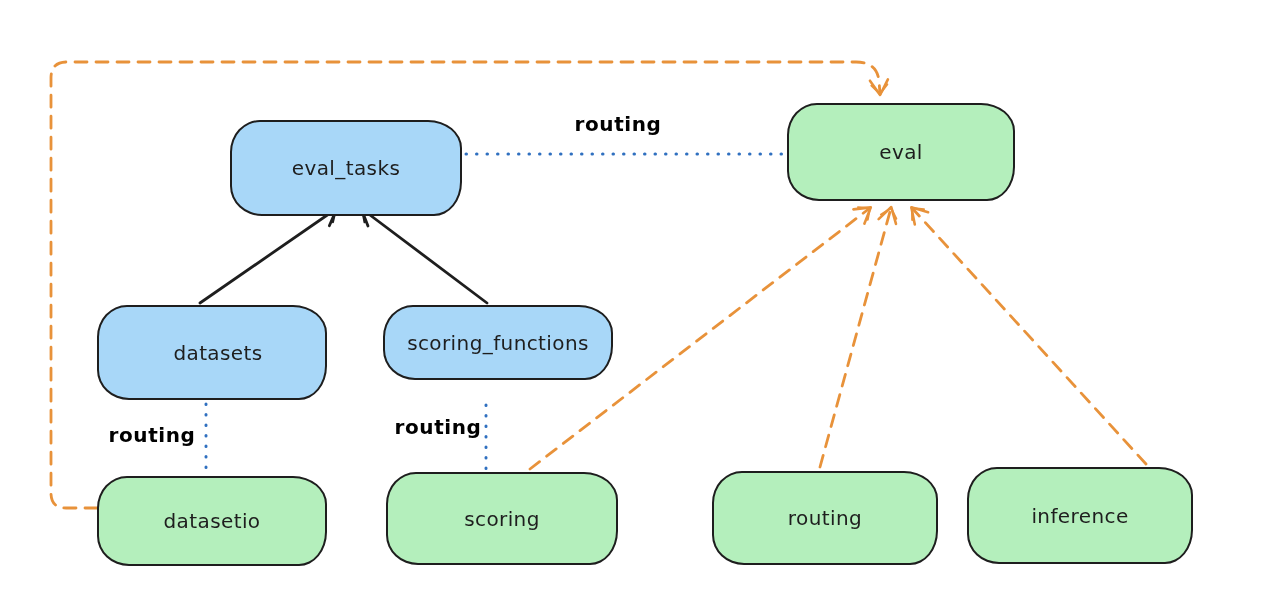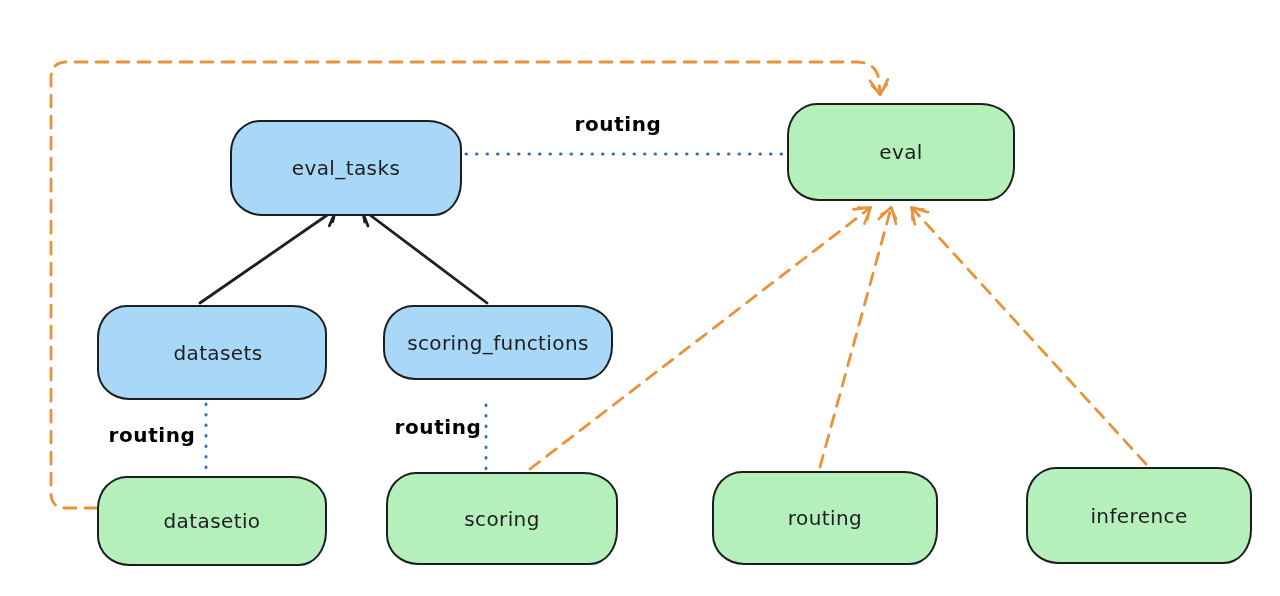--- a/index.html
+++ b/index.html
@@ -38,21 +38,21 @@
     letter-spacing: 0.6px;
     text-align: center;
   }
   .n-eval-tasks        { left: 230px;  top: 107px; width: 232px; height: 96px; margin-top: 13px; }
   .n-eval              { left: 787px;  top: 103px; width: 228px; height: 98px; }
   .n-datasets          { left: 97px;   top: 305px; width: 230px; height: 95px; padding-left: 12px; }
   .n-scoring-functions { left: 383px;  top: 305px; width: 230px; height: 75px; }
   .n-datasetio         { left: 97px;   top: 476px; width: 230px; height: 90px; }
   .n-scoring           { left: 386px;  top: 472px; width: 232px; height: 93px; }
   .n-agents            { left: 712px;  top: 471px; width: 226px; height: 94px; }
-  .n-inference         { left: 1026px; top: 467px; width: 226px; height: 97px; }
+  .n-inference         { left: 967px; top: 467px; width: 226px; height: 97px; }
   .l-routing-top   { left: 548px; top: 112px; width: 140px; }
   .l-routing-left  { left: 102px; top: 423px; width: 100px; }
   .l-routing-mid   { left: 388px; top: 415px; width: 100px; }
 </style>
 </head>
 <body>
 
 <div class="canvas">
 
   <svg class="edges-layer" viewBox="0 0 1280 596" xmlns="http://www.w3.org/2000/svg">

